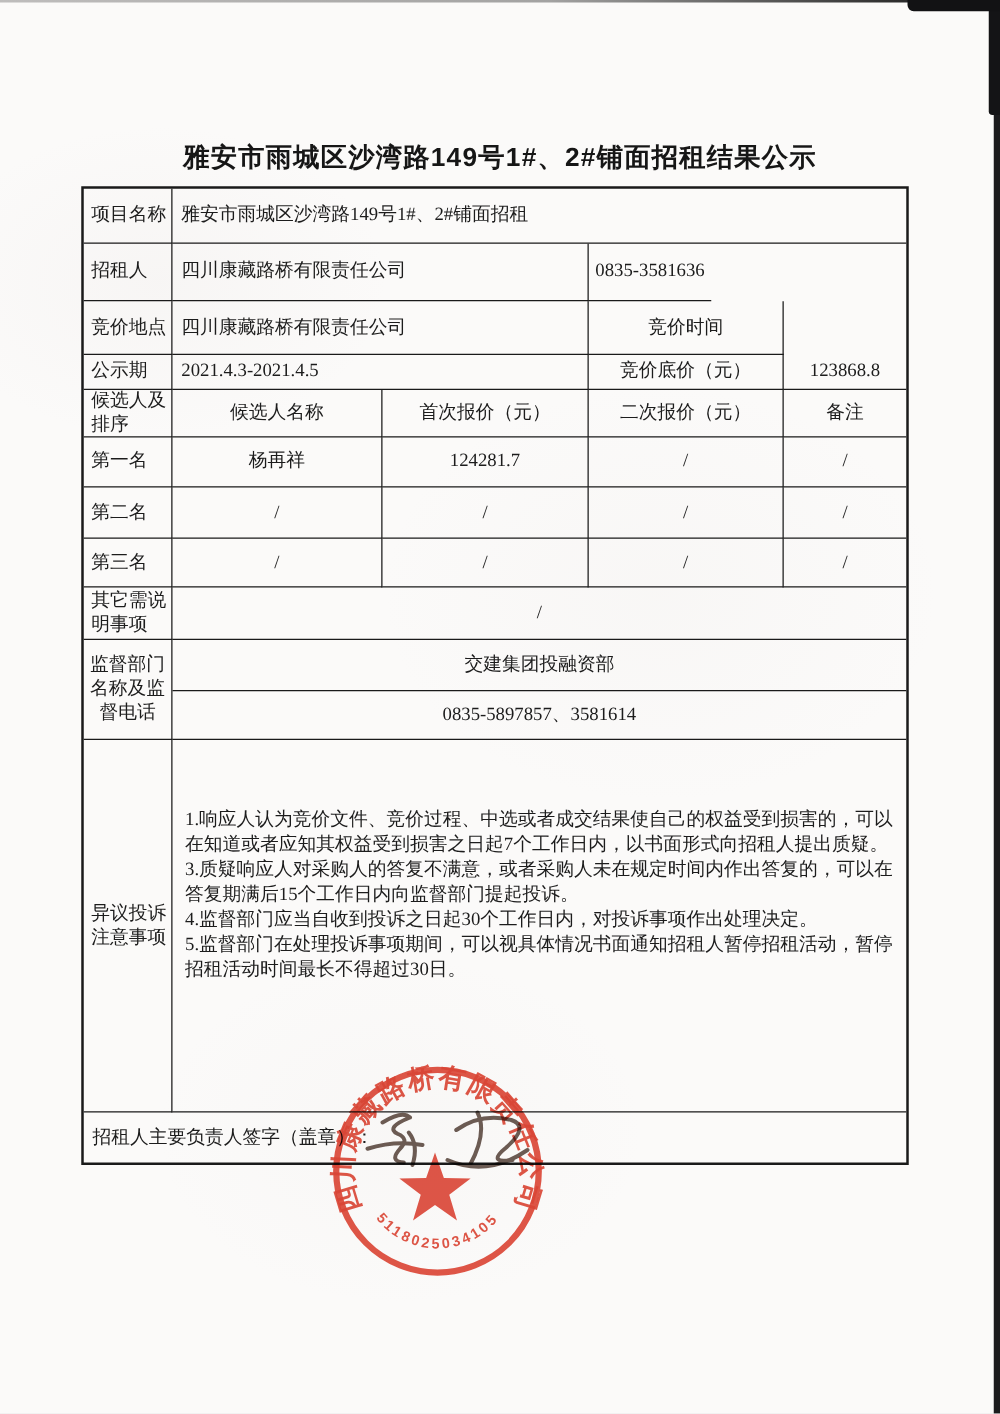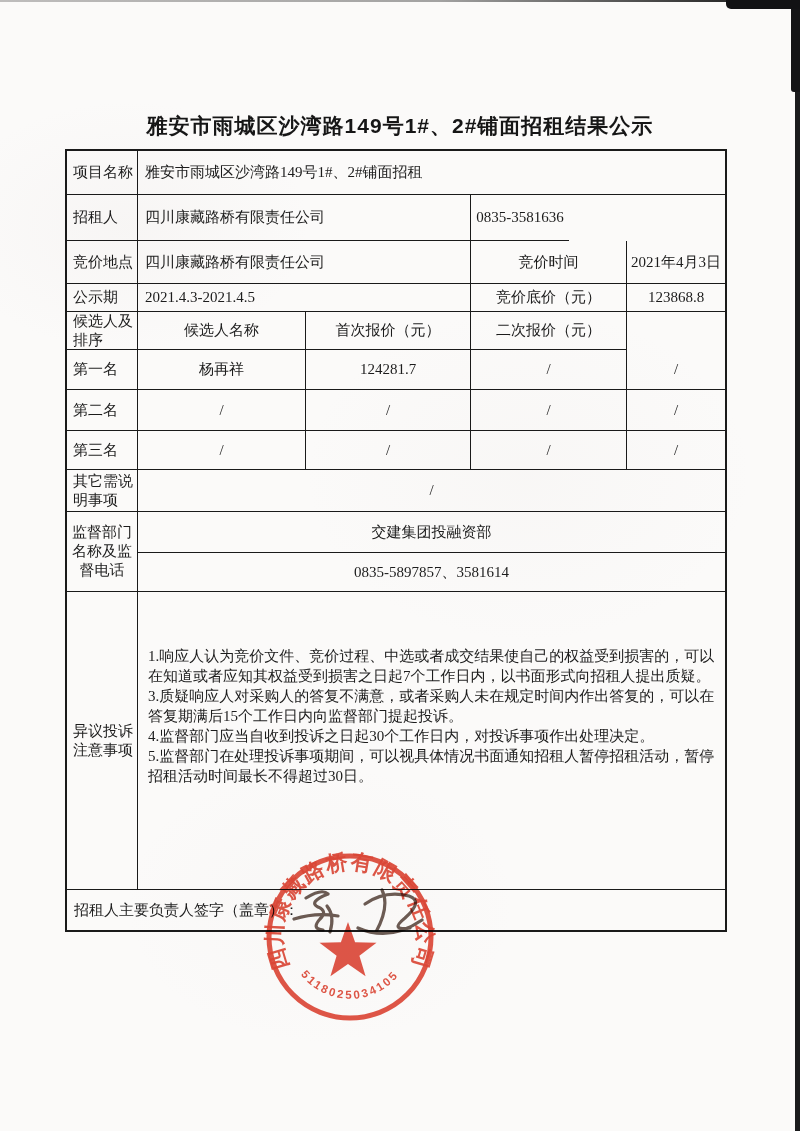--- a/index.html
+++ b/index.html
@@ -82,35 +82,35 @@
     <div class="row">
       <div class="cell lab c1 h46">招租人</div>
       <div class="cell val-l cv h46">四川康藏路桥有限责任公司</div>
       <div class="cell val-c c5 h46 last">0835-3581636</div>
     </div>
 
     <div class="row">
       <div class="cell lab c1 h43">竞价地点</div>
       <div class="cell val-l cv h43">四川康藏路桥有限责任公司</div>
       <div class="cell val-c c4 h43">竞价时间</div>
-      <div class="cell val-c c5 h43 last">2021年4月3日</div>
     </div>
 
     <div class="row">
       <div class="cell lab c1 h28">公示期</div>
       <div class="cell val-l cv h28">2021.4.3-2021.4.5</div>
       <div class="cell val-c c4 h28">竞价底价（元）</div>
       <div class="cell val-c c5 h28 last">123868.8</div>
     </div>
 
     <div class="row">
       <div class="cell lab c1 h38">候选人及排序</div>
       <div class="cell val-c c2 h38">候选人名称</div>
       <div class="cell val-c c3 h38">首次报价（元）</div>
       <div class="cell val-c c4 h38">二次报价（元）</div>
+      <div class="cell val-c c5 h38 last">备注</div>
     </div>
 
     <div class="row">
       <div class="cell lab c1 h40">第一名</div>
       <div class="cell val-c c2 h40">杨再祥</div>
       <div class="cell val-c c3 h40">124281.7</div>
       <div class="cell val-c c4 h40">/</div>
       <div class="cell val-c c5 h40 last">/</div>
     </div>
 

